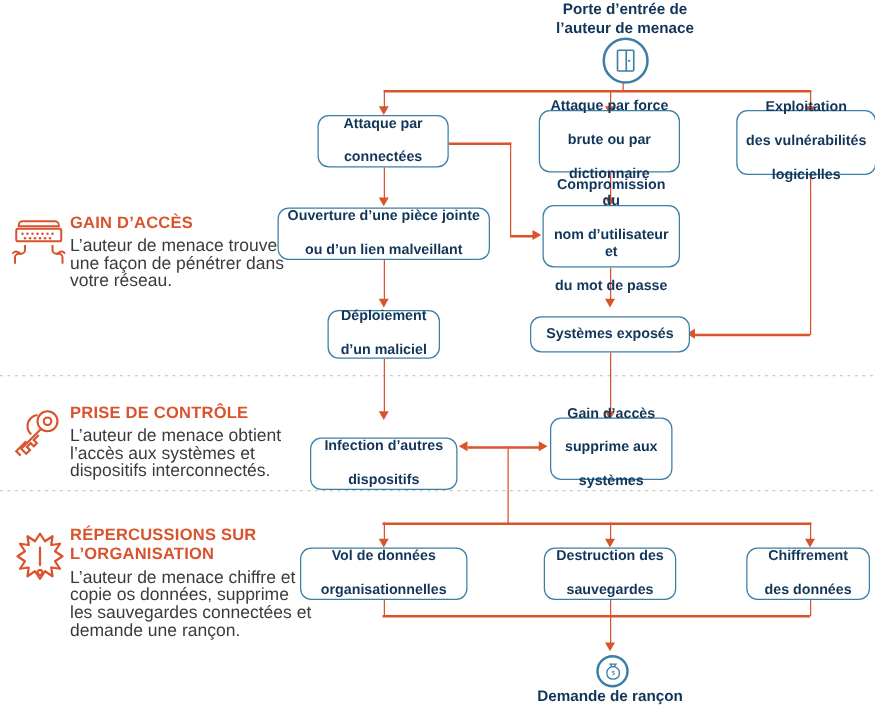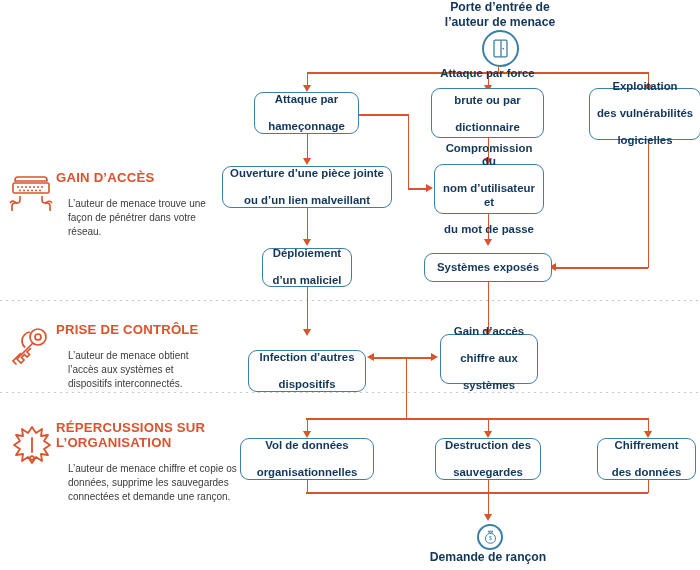--- a/index.html
+++ b/index.html
@@ -24,21 +24,21 @@
   .sec-icon{
     position:absolute;left:8px;top:2px;width:46px;height:46px;
     color:#D9532C;
   }
   .sec-body{position:absolute;left:56px;top:0;width:176px;}
   .sec-title{
     color:#D9532C;font-weight:bold;font-size:13.2px;letter-spacing:.2px;
     line-height:15px;margin:0 0 4px 0;
   }
   .sec-desc{
-    color:#3b3b3b;font-size:10px;line-height:14.2px;margin:12px;
+    color:#3b3b3b;font-size:14px;line-height:14.2px;margin:0;
   }
 
   
   .node{
     position:absolute;box-sizing:border-box;
     border:1.6px solid #3C7FA6;border-radius:9px;background:#ffffff;
     color:#12365A;font-weight:bold;font-size:11.4px;line-height:13.4px;
     display:flex;align-items:center;justify-content:center;text-align:center;
     padding:3px 6px;z-index:3;
   }
@@ -86,24 +86,24 @@
   <div class="ln lnh" style="left:307px;top:72px;width:342px;"></div>
   <div class="ln lnv" style="left:306.5px;top:72px;height:14px;"></div>
   <div class="arrow arrow-d" style="left:302.5px;top:85px;"></div>
   <div class="ln lnv" style="left:487.5px;top:72px;height:14px;"></div>
   <div class="arrow arrow-d" style="left:483.5px;top:85px;"></div>
   <div class="ln lnv" style="left:647.5px;top:72px;height:14px;"></div>
   <div class="arrow arrow-d" style="left:643.5px;top:85px;"></div>
 
   <div class="node" style="left:254px;top:92px;width:105px;height:42px;">
     <span><span>Attaque par</span><br>
-    <span>hameçonnage</span></span>
-  </div>
-
-  <div class="node" style="left:431px;top:88px;width:113px;height:50px;align-items:flex-end;">
+    <span>connectées</span></span>
+  </div>
+
+  <div class="node" style="left:431px;top:88px;width:113px;height:50px;">
     <span><span>Attaque par force</span><br>
     <span>brute ou par</span><br>
     <span>dictionnaire</span></span>
   </div>
 
   <div class="node" style="left:589px;top:88px;width:112px;height:52px;">
     <span><span>Exploitation</span><br>
     <span>des vulnérabilités</span><br>
     <span>logicielles</span></span>
   </div>
@@ -157,21 +157,21 @@
 
   <div class="divider" style="top:300px;"></div>
 
   <div class="node" style="left:248px;top:350px;width:118px;height:42px;">
     <span><span>Infection d’autres</span><br>
     <span>dispositifs</span></span>
   </div>
 
   <div class="node" style="left:440px;top:334px;width:98px;height:50px;">
     <span><span>Gain d’accès</span><br>
-    <span>chiffre aux</span><br>
+    <span>supprime aux</span><br>
     <span>systèmes</span></span>
   </div>
 
   <div class="ln lnh" style="left:374px;top:357px;width:32px;"></div>
   <div class="arrow arrow-l" style="left:367px;top:353px;"></div>
   <div class="ln lnh" style="left:406px;top:357px;width:26px;"></div>
   <div class="arrow arrow-r" style="left:431px;top:353px;"></div>
   <div class="ln lnv" style="left:405.5px;top:357px;height:62px;"></div>
 
   <div class="divider" style="top:392px;"></div>

